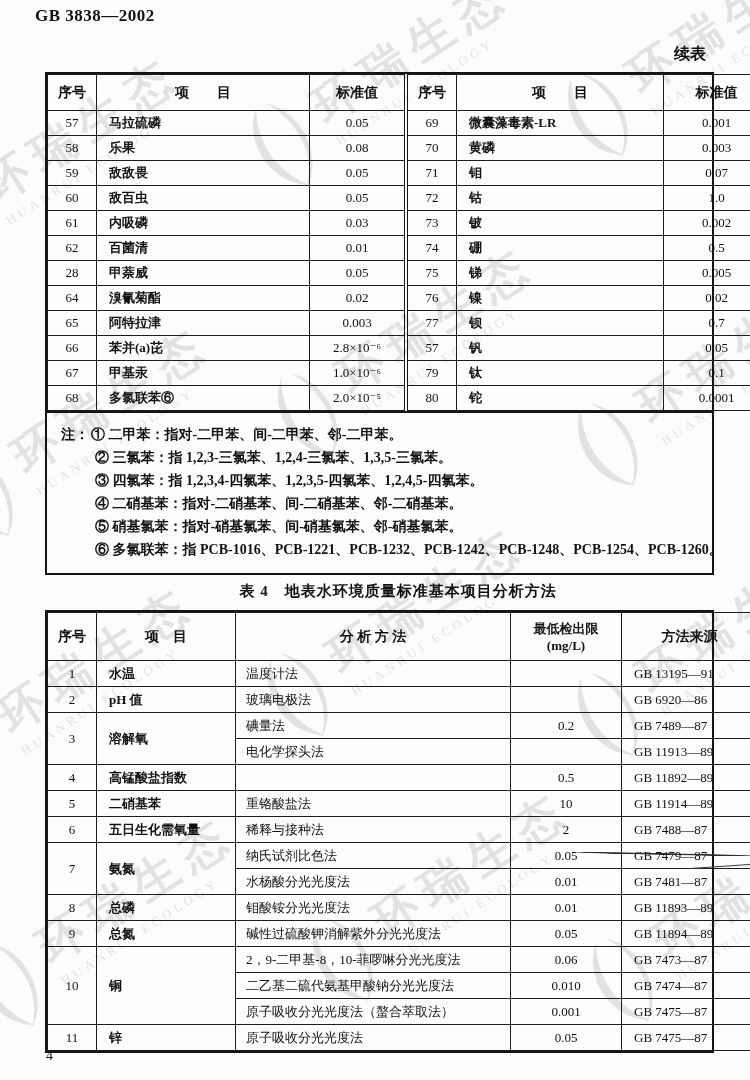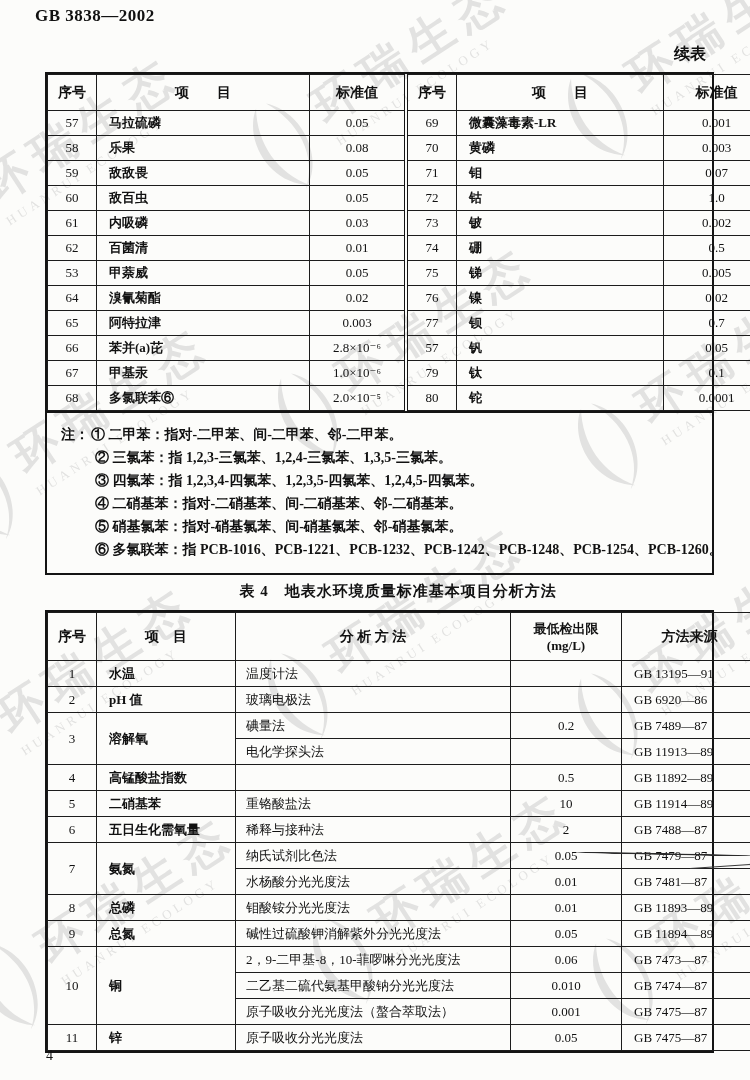--- a/index.html
+++ b/index.html
@@ -241,21 +241,21 @@
           </tr>
           <tr>
             <td class="c-no">62</td>
             <td class="c-item w-item-l">百菌清</td>
             <td class="c-val w-val-l">0.01</td>
             <td class="c-no dbl">74</td>
             <td class="c-item w-item-r">硼</td>
             <td class="c-val w-val-r">0.5</td>
           </tr>
           <tr>
-            <td class="c-no">53</td>
+            <td class="c-no">28</td>
             <td class="c-item w-item-l">甲萘威</td>
             <td class="c-val w-val-l">0.05</td>
             <td class="c-no dbl">75</td>
             <td class="c-item w-item-r">锑</td>
             <td class="c-val w-val-r">0.005</td>
           </tr>
           <tr>
             <td class="c-no">64</td>
             <td class="c-item w-item-l">溴氰菊酯</td>
             <td class="c-val w-val-l">0.02</td>

